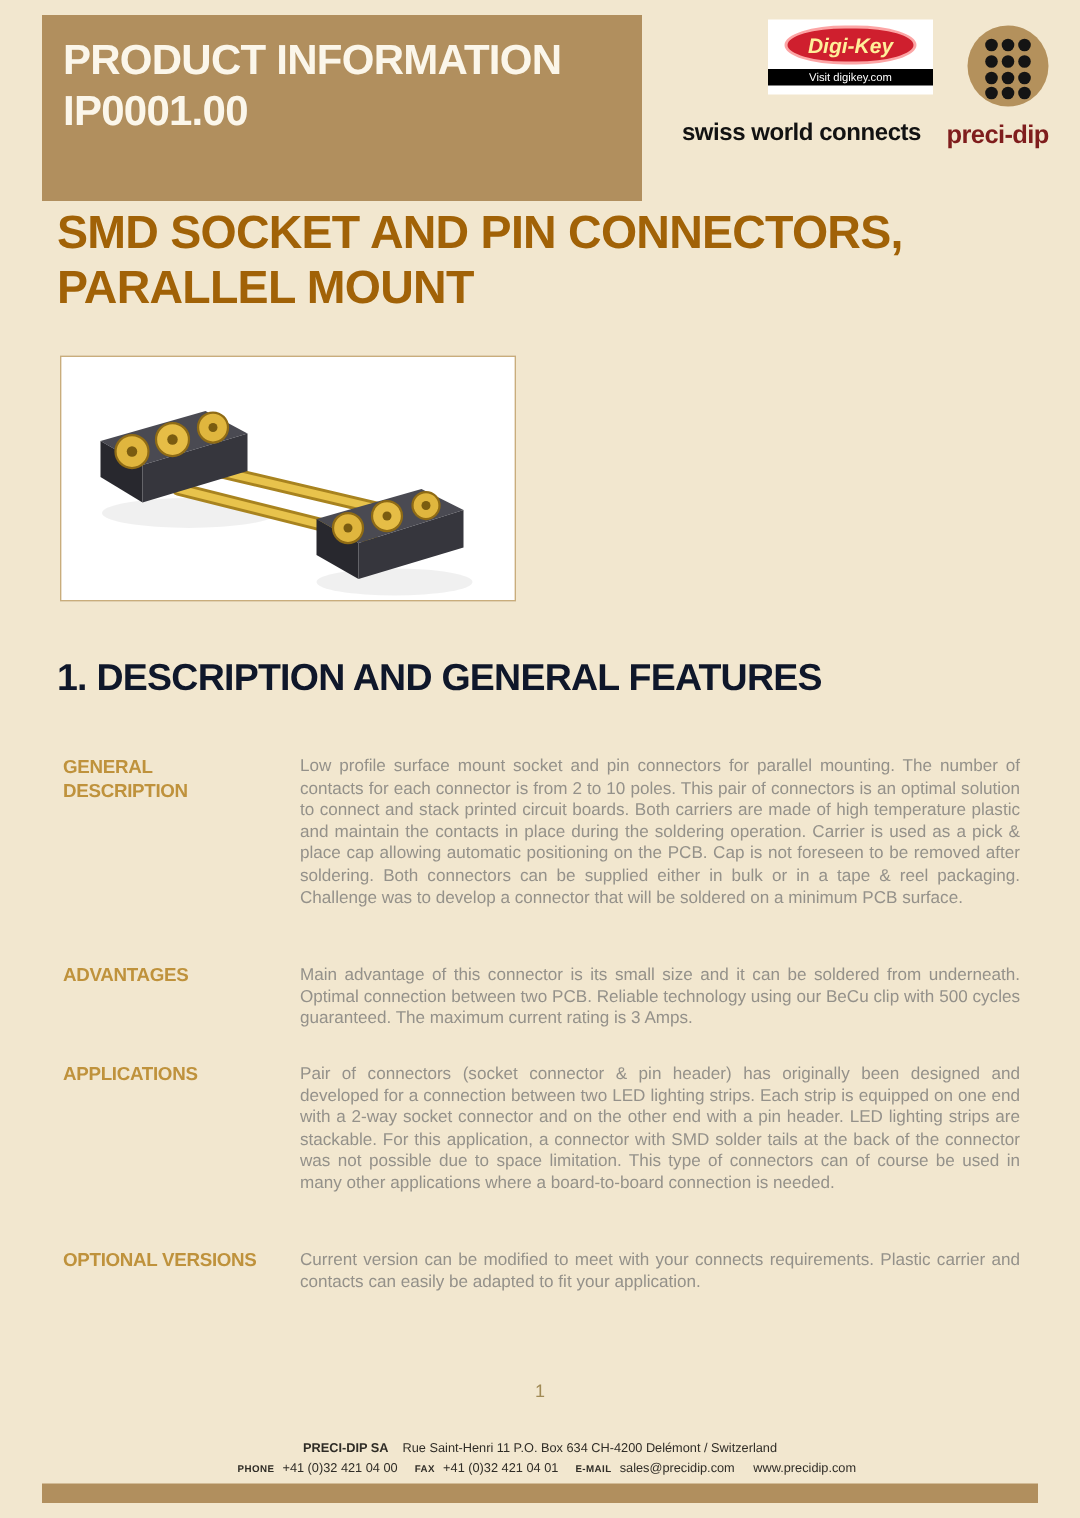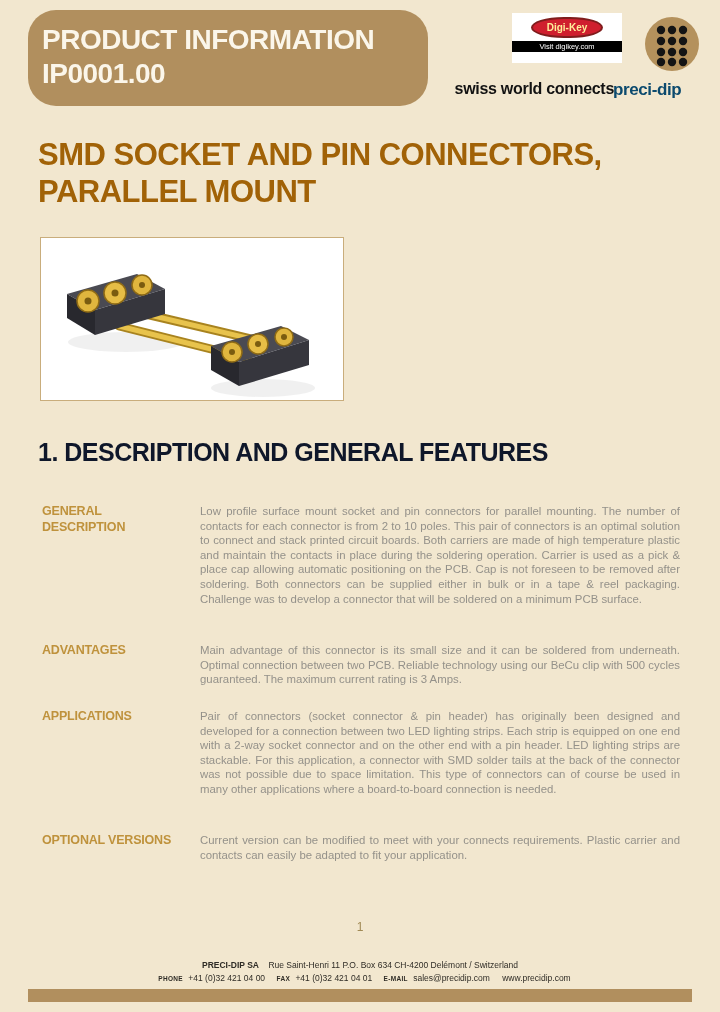--- a/index.html
+++ b/index.html
@@ -7,48 +7,48 @@
   body {
     background:#f2e7cf;
     font-family:"Liberation Sans", sans-serif;
     position:relative;
     overflow:hidden;
   }
   .page { position:absolute; inset:0; }
 
   
   .banner {
-    position:absolute; left:28px; top:10px; width:400px; height:96px;
-    background:#b18f5e; color:#fbf6ea; padding:13px 0 0 14px;border-radius:28px;
+    position:absolute; left:28px; top:10px; width:400px; height:124px;
+    background:#b18f5e; color:#fbf6ea; padding:13px 0 0 14px;
   }
   .banner div { font-weight:bold; font-size:28px; letter-spacing:-0.5px; line-height:34px; }
 
   .digikey {
     position:absolute; left:512px; top:13px; width:110px; height:50px;
     background:#ffffff; display:flex; flex-direction:column; align-items:center;
     justify-content:flex-start; padding-top:4px;
   }
   .dk-badge {
-    background:#cf1f2e; color:#ffef9a; font-weight:bold;
-    font-size:10px; padding:3px 14px; border-radius:50% / 55%;
-    border:2px solid #7f1d1d; white-space:nowrap;
+    background:#cf1f2e; color:#ffef9a; font-style:italic; font-weight:bold;
+    font-size:14px; padding:3px 14px; border-radius:50% / 55%;
+    border:2px solid #fca5a5; white-space:nowrap;
   }
   .dk-link {
     margin-top:3px; background:#000000; color:#ffffff; font-size:7.5px;
     padding:1px 0; width:100%; text-align:center; cursor:pointer;
   }
 
   .tagline {
     position:absolute; left:408px; top:80px; width:206px; text-align:right;
     font-weight:bold; font-size:16px; color:#121212; letter-spacing:-0.3px;
   }
   .brand-logo { position:absolute; left:644px; top:16px; width:56px; height:56px; }
   .brand-name {
-    position:absolute; left:613px; top:80px; font-weight:bold; font-size:17px;
-    color:#0c4a6e; letter-spacing:-0.4px;
+    position:absolute; left:631px; top:80px; font-weight:bold; font-size:17px;
+    color:#7f1d1d; letter-spacing:-0.4px;
   }
 
   
   .title {
     position:absolute; left:38px; top:136px; width:600px;
     font-size:31px; line-height:37px; color:#a16207;
     letter-spacing:-0.5px; font-weight:bold;
   }
   .photo {
     position:absolute; left:40px; top:237px; width:304px; height:164px;

